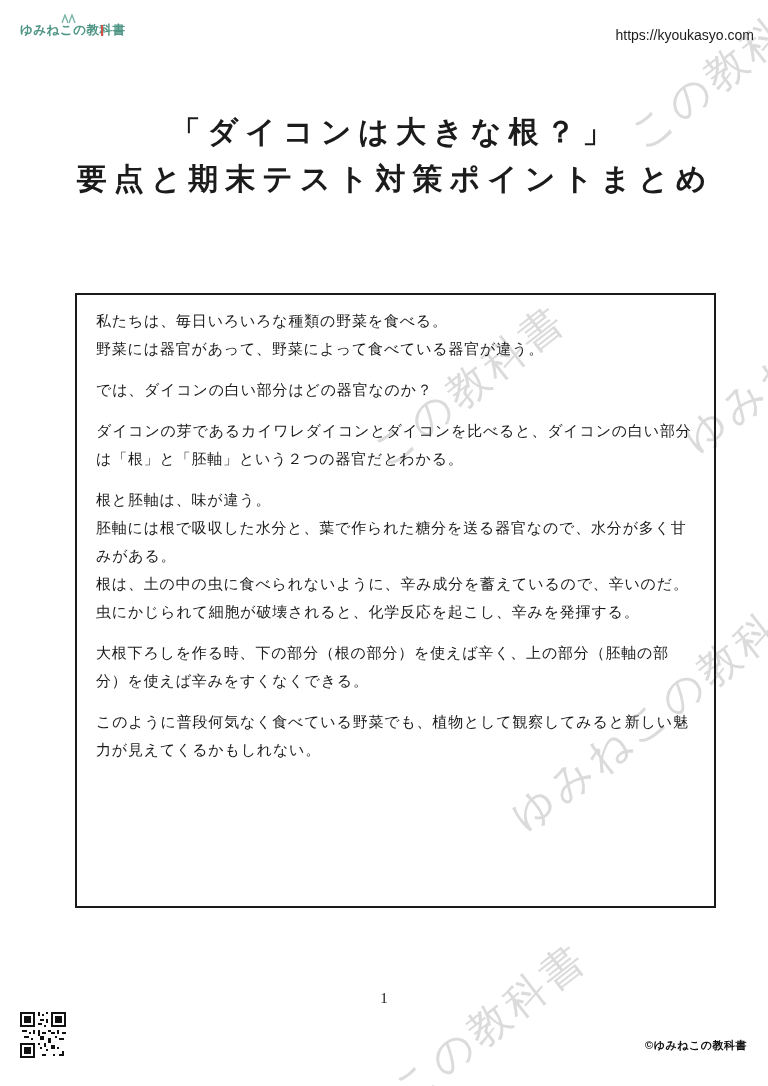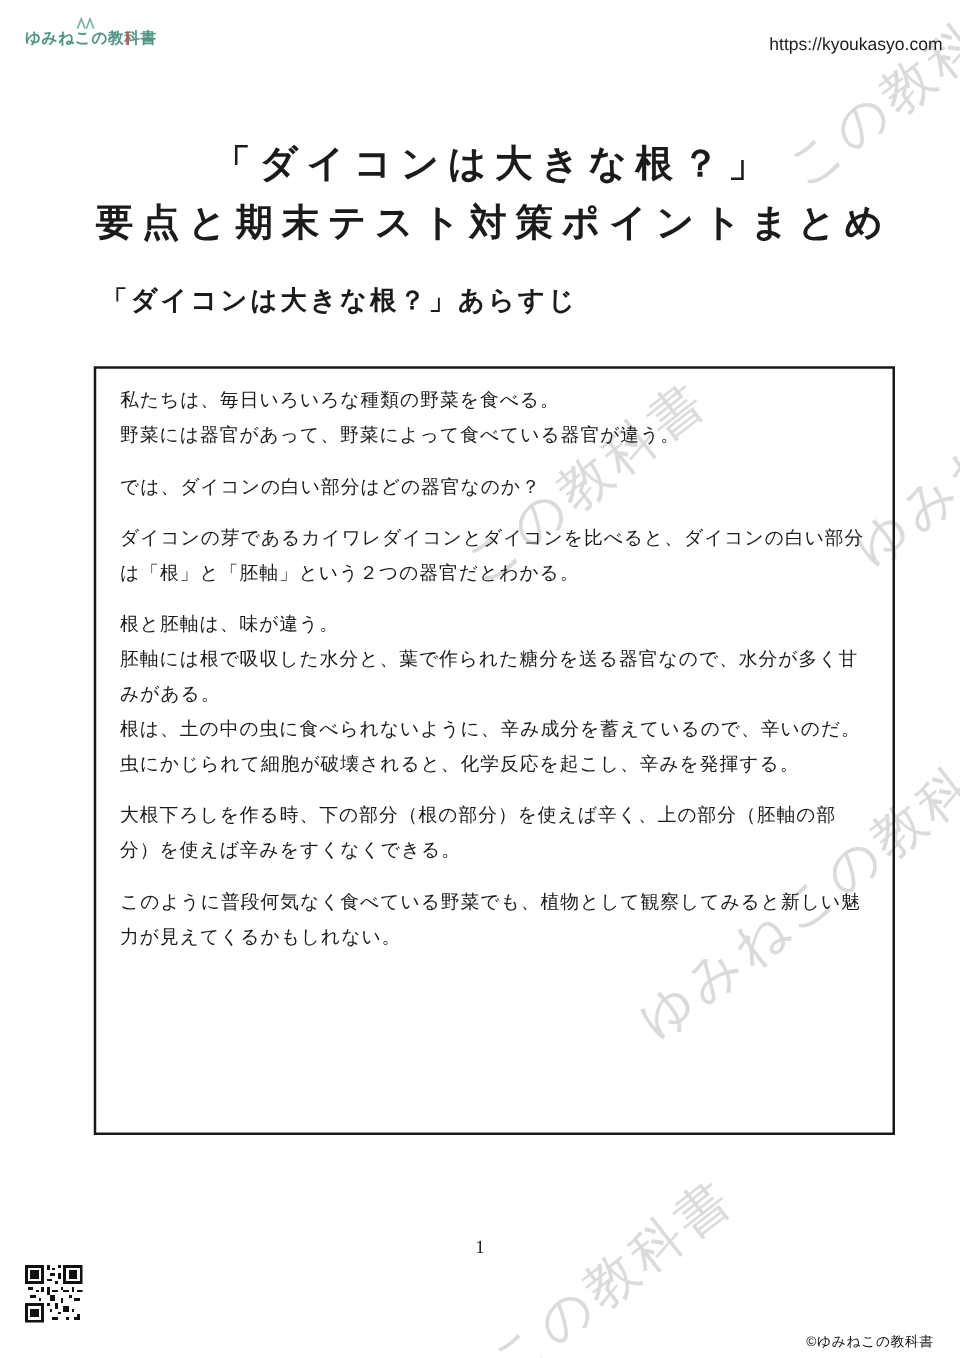--- a/index.html
+++ b/index.html
@@ -78,23 +78,22 @@
   .summary-box p:last-child{margin-bottom:0;}
   
   .page-number{
     position:absolute;left:0;top:990px;width:768px;
     text-align:center;font-family:"Liberation Serif","DejaVu Serif",serif;
     font-size:15px;color:#1b1b1b;
   }
   .qr{position:absolute;left:20px;top:1012px;}
   .copyright{
     position:absolute;right:21px;top:1038px;
-    font-size:11px;font-weight:normal;color:#111;
+    font-size:11px;font-weight:bold;color:#111;
     letter-spacing:.5px;
-    margin-top:28px;
   }
 </style>
 </head>
 <body>
 
 <div class="page">
 
   <div class="watermark-layer">
     <span class="wm wm1">この教科書</span>
     <span class="wm wm2">この教科書</span>
@@ -112,21 +111,20 @@
           <path d="M9 9 L12 1 L15 9" fill="#ffffff" stroke="#7ab5a8" stroke-width="1.4"></path>
         </svg>
       </span>
       <span>ゆみねこの教科書</span>
       <span class="logo-accent"></span>
     </div>
     <div class="site-url">https://kyoukasyo.com</div>
 
     <h1 class="page-title">「ダイコンは大きな根？」
 要点と期末テスト対策ポイントまとめ</h1>
-    <h2 class="section-heading">「ダイコンは大きな根？」あらすじ</h2>
 
     <div class="summary-box">
       <p>私たちは、毎日いろいろな種類の野菜を食べる。
 野菜には器官があって、野菜によって食べている器官が違う。</p>
       <p>では、ダイコンの白い部分はどの器官なのか？</p>
       <p>ダイコンの芽であるカイワレダイコンとダイコンを比べると、ダイコンの白い部分は「根」と「胚軸」という２つの器官だとわかる。</p>
       <p>根と胚軸は、味が違う。
 胚軸には根で吸収した水分と、葉で作られた糖分を送る器官なので、水分が多く甘みがある。
 根は、土の中の虫に食べられないように、辛み成分を蓄えているので、辛いのだ。
 虫にかじられて細胞が破壊されると、化学反応を起こし、辛みを発揮する。</p>

